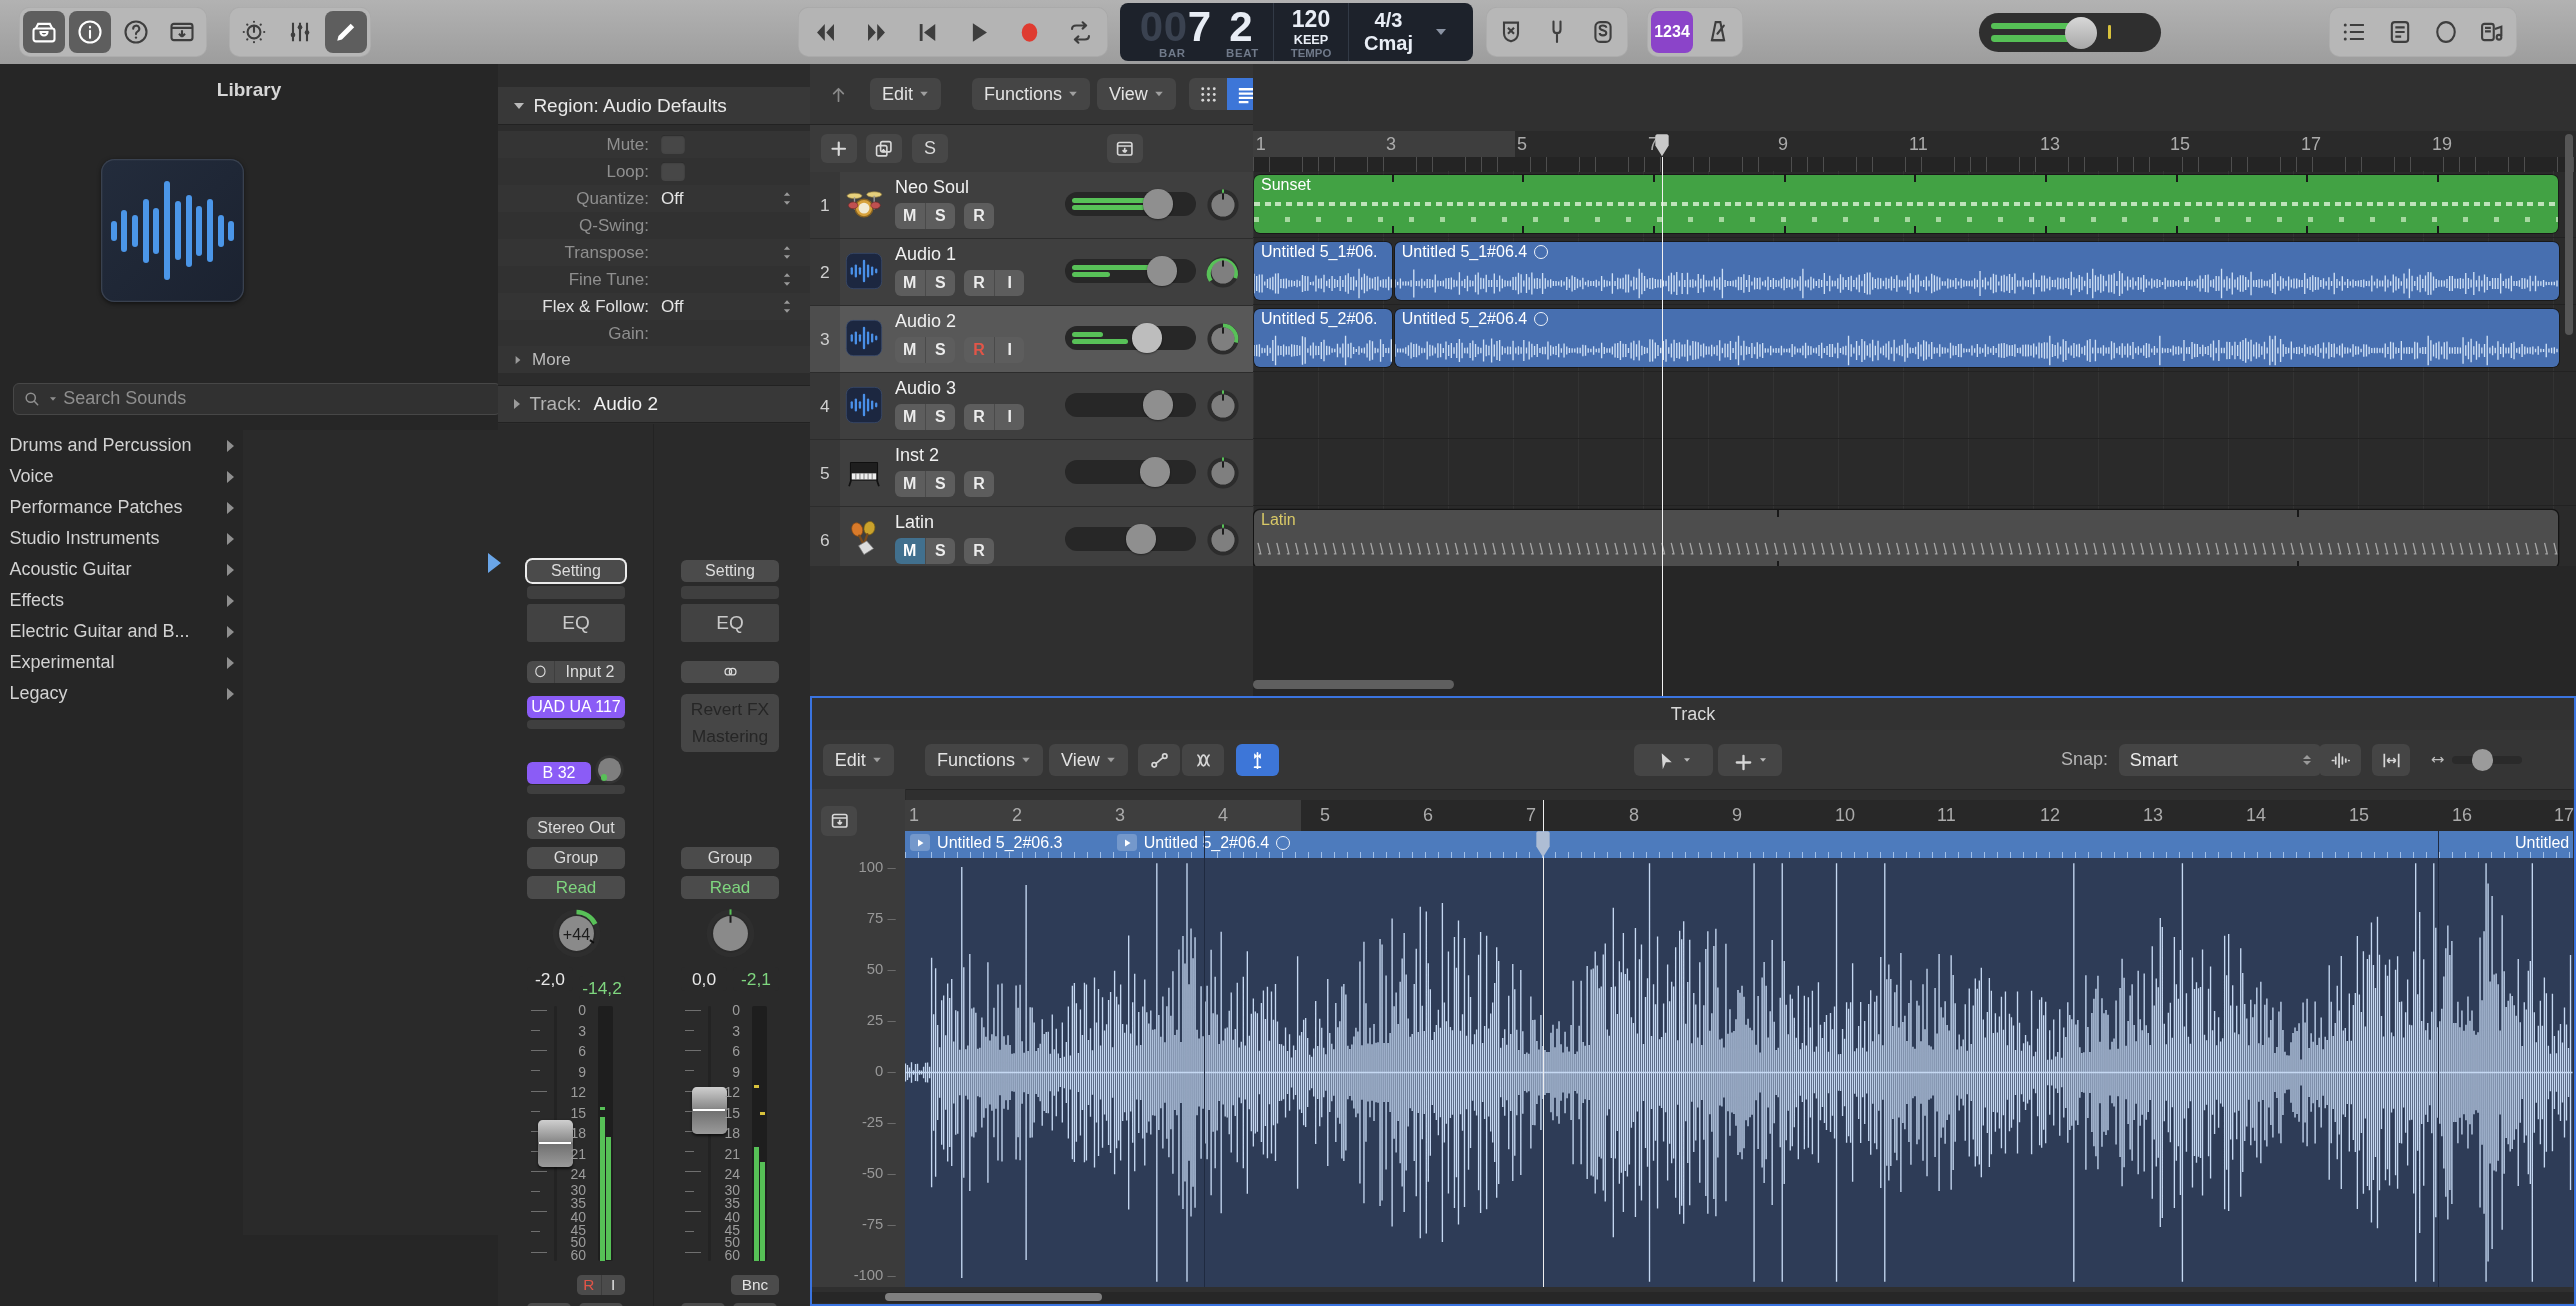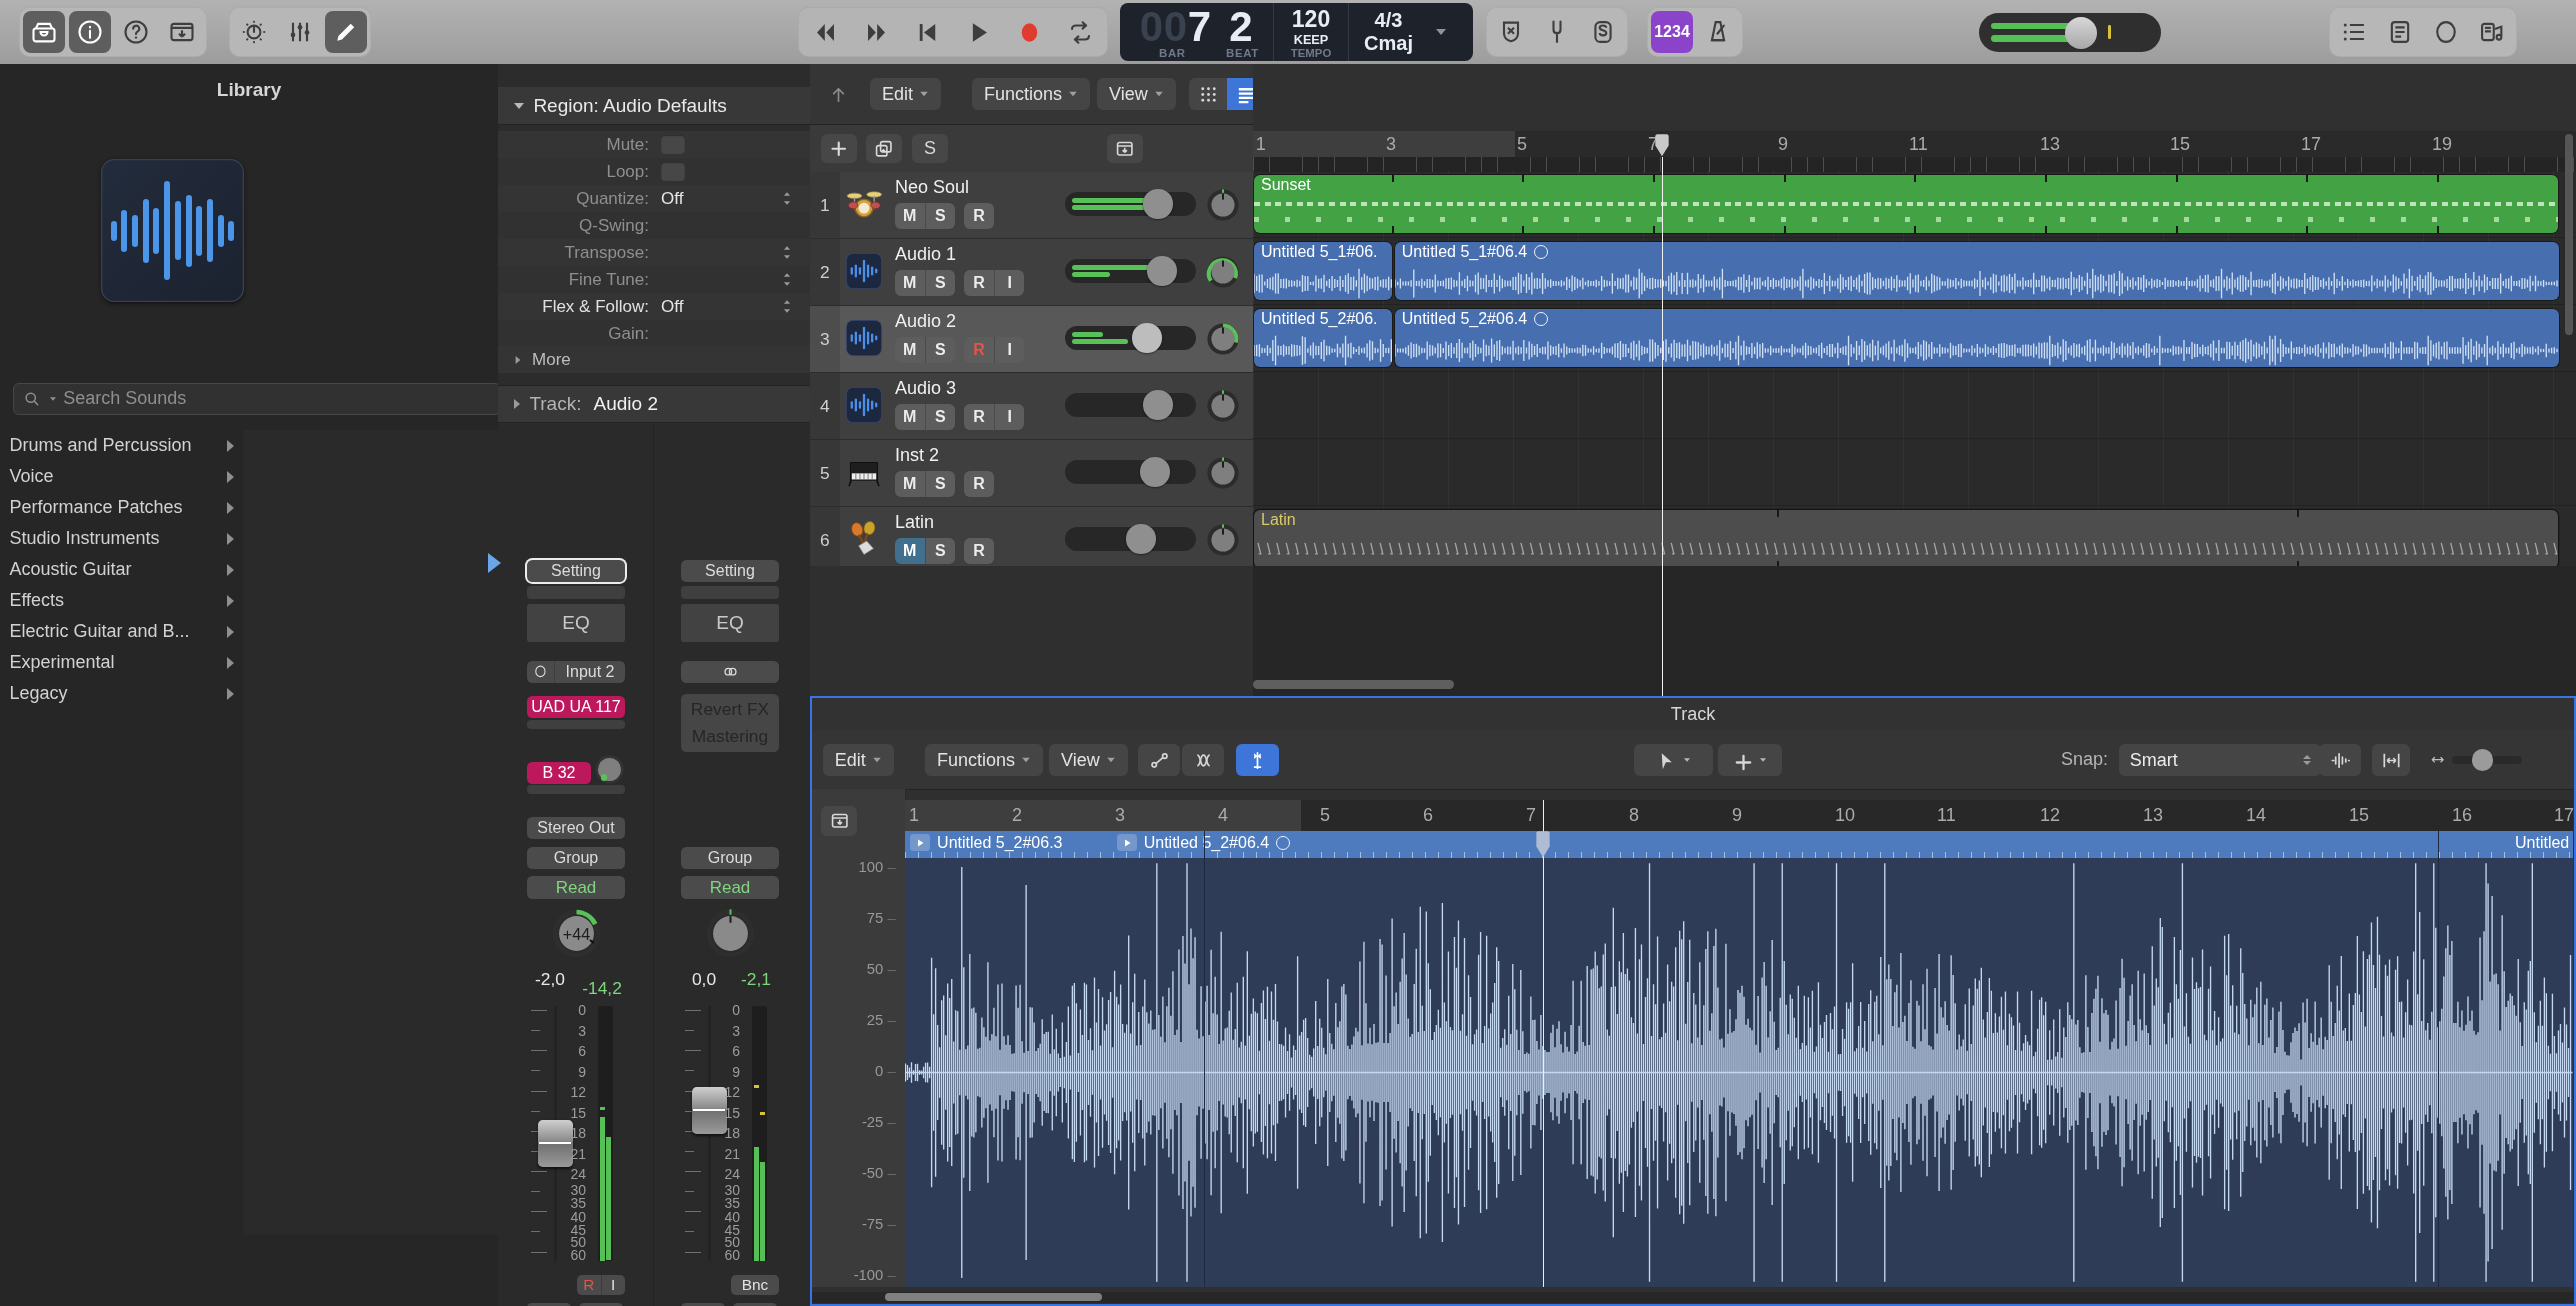--- a/index.html
+++ b/index.html
@@ -46,21 +46,21 @@
   .checkbox{margin-left:12px;width:24px;height:19px;background:#474747;border-radius:4px;box-shadow:inset 0 0.7px 1.3px rgba(0,0,0,.5);}
   .stepper{position:absolute;right:19px;display:flex;flex-direction:column;gap:2.7px;align-items:center;}
   .tri-up{width:0;height:0;border-left:5.4px solid transparent;border-right:5.4px solid transparent;border-bottom:6px solid #9a9a9a;}
   .tri-dn{width:0;height:0;border-left:5.4px solid transparent;border-right:5.4px solid transparent;border-top:6px solid #9a9a9a;}
   .chev-r{width:0;height:0;border-top:5.4px solid transparent;border-bottom:5.4px solid transparent;border-left:6.7px solid #9a9a9a;}
   .chev-d{width:0;height:0;border-left:5.4px solid transparent;border-right:5.4px solid transparent;border-top:6.7px solid #bababa;}
   
   .strip{position:absolute;width:98px;}
   .stripbtn{position:absolute;left:0;width:98px;height:21.5px;background:#4b4b4b;border-radius:5.4px;color:#dcdcdc;font-size:16px;display:flex;align-items:center;justify-content:center;}
   .stripbtn.sel{box-shadow:0 0 0 2px #ececec;}
-  .stripbtn.blue{background:#be185d;color:#fff;}
+  .stripbtn.blue{background:#8b5cf6;color:#fff;}
   .slot{position:absolute;left:0;width:98px;background:#3f3f3f;border-radius:4px;}
   .eqbox{position:absolute;left:0;width:98px;height:38px;background:#424242;border-radius:2.7px;color:#c9c9c9;font-size:19px;display:flex;align-items:center;justify-content:center;}
   .fxbox{position:absolute;left:0;width:98px;height:58px;background:#464646;border-radius:5.4px;color:#262626;font-size:17.4px;display:flex;flex-direction:column;align-items:center;justify-content:center;gap:5.4px;}
   .readbtn{color:#7fd67f !important;}
   .valbox{position:absolute;width:46px;height:24px;background:#2a2a2a;border-radius:4px;font-size:17.4px;display:flex;align-items:center;justify-content:center;color:#e8e8e8;}
   .valbox.green{color:#7fd67f;}
   .minibtn{position:absolute;height:20px;background:#4b4b4b;border-radius:4.7px;color:#e2e2e2;font-size:15.4px;display:flex;align-items:center;justify-content:center;}
   .scale-num{position:absolute;font-size:14px;color:#9c9c9c;text-align:right;width:24px;}
   
   #maintb{left:810px;top:64px;width:1766px;height:60px;background:#353535;border-bottom:0.7px solid #232323;}

